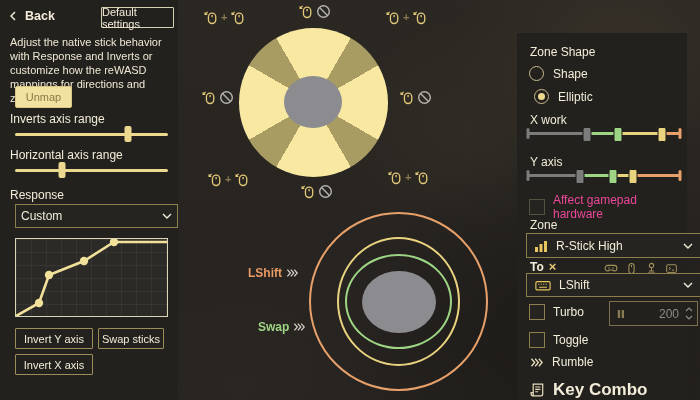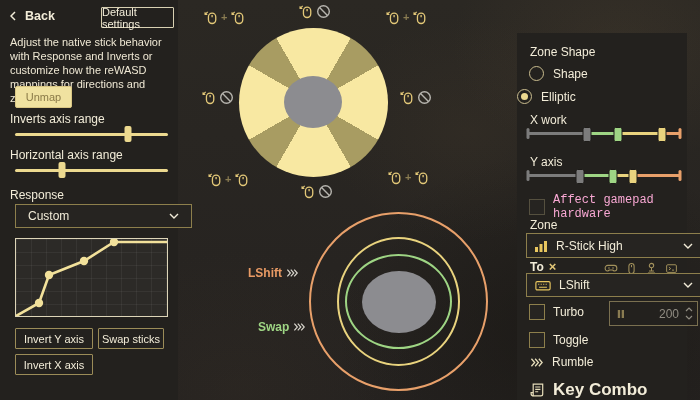--- a/index.html
+++ b/index.html
@@ -12,36 +12,36 @@
       radial-gradient(260px 200px at 240px 390px, rgba(70,58,42,.16), transparent 70%),
       radial-gradient(300px 240px at 560px 330px, rgba(20,18,14,.5), transparent 75%),
       linear-gradient(#2b2823,#252220);
     color:#f2ecd8;
   }
   .panel{position:absolute;background:#23211e;}
   .left-panel{left:0;top:0;width:178px;height:400px;}
   .right-panel{left:517px;top:33px;width:170px;height:367px;}
   .abs{position:absolute;}
   .lbl{font-size:12px;color:#f2ecd8;}
-  .dimlbl{font-size:11.5px;color:#f9a8d4;font-family:Liberation Mono, monospace;}
+  .dimlbl{font-size:11.5px;color:#ec4899;}
 
   
   .back-row{left:10px;top:9px;display:flex;align-items:center;gap:9px;font-size:12.5px;font-weight:700;cursor:pointer;}
   .btn{border:1px solid #d8d0b2;color:#f2ecd8;font-size:11px;background:transparent;
        display:flex;align-items:center;justify-content:center;border-radius:1px;}
   .default-btn{left:101px;top:7px;width:71px;height:19px;}
   .desc{left:10px;top:36px;width:160px;font-size:11px;line-height:1.27;color:#efe8d4;}
   .unmap-btn{left:15px;top:86px;width:55px;height:20px;background:#f0e2a0;border:1px solid #d9c684;
              color:#8a7a48;font-size:11px;border-radius:2px;display:flex;align-items:center;justify-content:center;}
   .lslider{position:absolute;left:15px;width:153px;height:16px;cursor:pointer;}
   .ltrack{position:absolute;left:0;right:0;top:7px;height:3px;background:#ecd98f;border-radius:2px;}
   .lthumb{position:absolute;top:0px;width:7px;height:16px;background:#ecd98f;border-radius:2px;transform:translateX(-50%);}
   .select{border:1px solid #8d7f4c;background:#262421;display:flex;align-items:center;
           font-size:12px;color:#f2ecd8;cursor:pointer;}
-  .response-select{left:15px;top:204px;width:151px;height:22px;padding:0 12px;}
+  .response-select{left:15px;top:204px;width:151px;height:22px;padding:0 5px;}
   .select .chev{margin-left:auto;}
   .curve-box{left:15px;top:238px;width:151px;height:77px;background:#2c2a27;border:1px solid #ddd5b8;
     background-image:
       repeating-linear-gradient(to right, rgba(255,255,255,.05) 0 1px, transparent 1px 15px),
       repeating-linear-gradient(to bottom, rgba(255,255,255,.05) 0 1px, transparent 1px 13px);}
   .curve-box svg{position:absolute;left:0;top:0;}
   .curve-box polyline{fill:none;stroke:#f2e19b;stroke-width:2.6;}
   .curve-box circle{fill:#f2e19b;}
   .sm-btn{border:1px solid #9b8c58;height:19px;font-size:11px;}
   .invy-btn{left:15px;top:328px;width:76px;}
@@ -305,21 +305,21 @@
     </svg>
 </div>
 
 <div class="panel right-panel">
   <div class="abs lbl" style="left:13px;top:12px">Zone Shape</div>
 
   <div class="abs radio-row" style="left:12px;top:33px">
     <span class="radio"></span>
     <span>Shape</span>
   </div>
-  <div class="abs radio-row" style="left:0;top:56px">
+  <div class="abs radio-row" style="left:17px;top:56px">
     <span class="radio">
         <span class="dot"></span>
       </span>
     <span>Elliptic</span>
   </div>
 
   <div class="abs lbl" style="left:13px;top:80px">X work</div>
   <div class="zslider" style="left:11px;top:93px">
       <div class="seg" style="left: 0%; width: 39%; background: rgb(124, 124, 124);"></div>
       <div class="seg" style="left: 39%; width: 20%; background: rgb(158, 213, 132);"></div>

